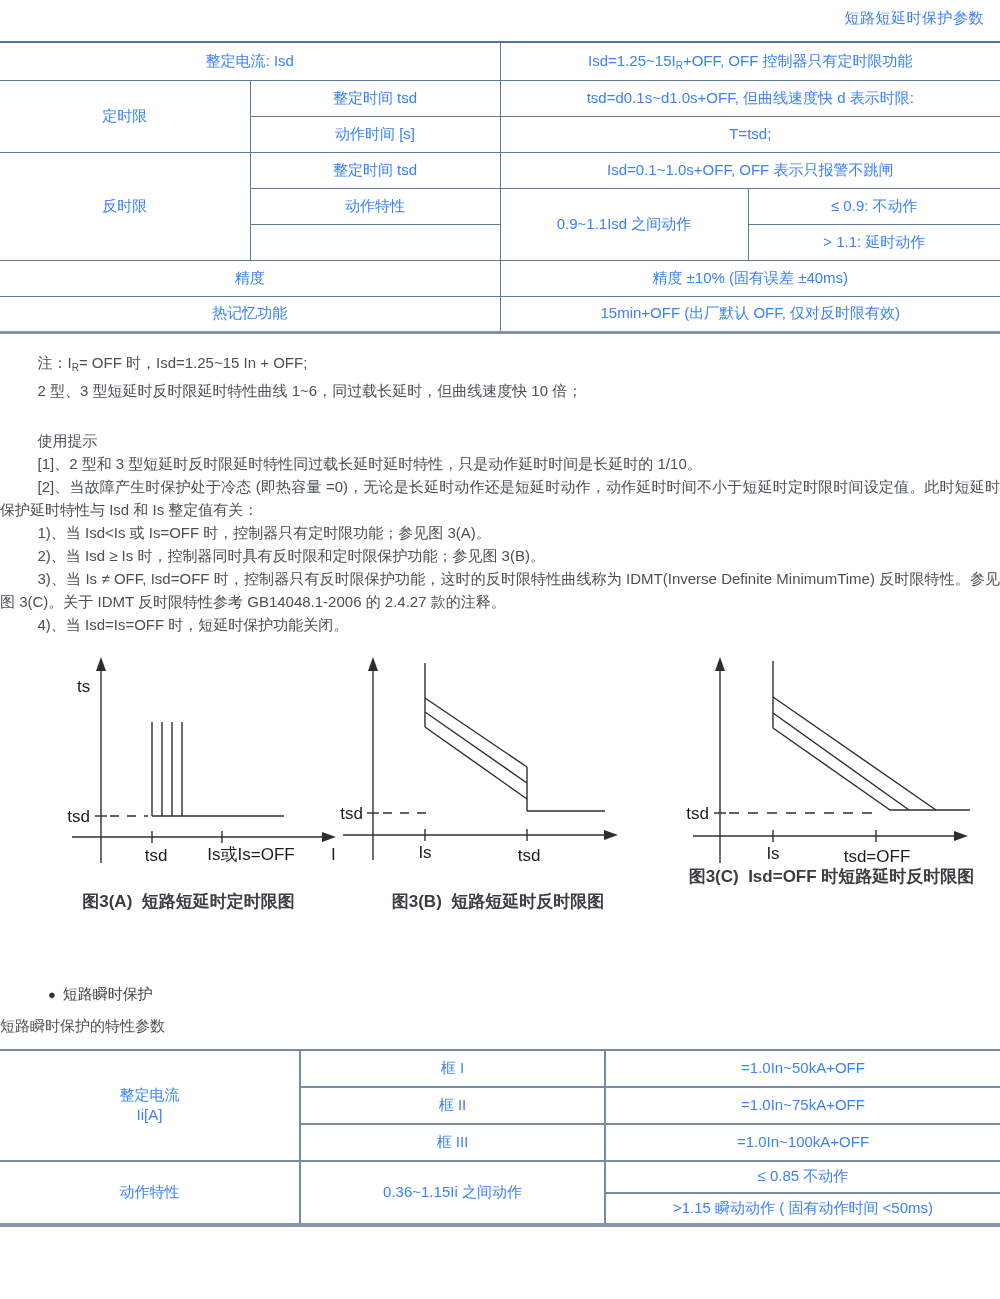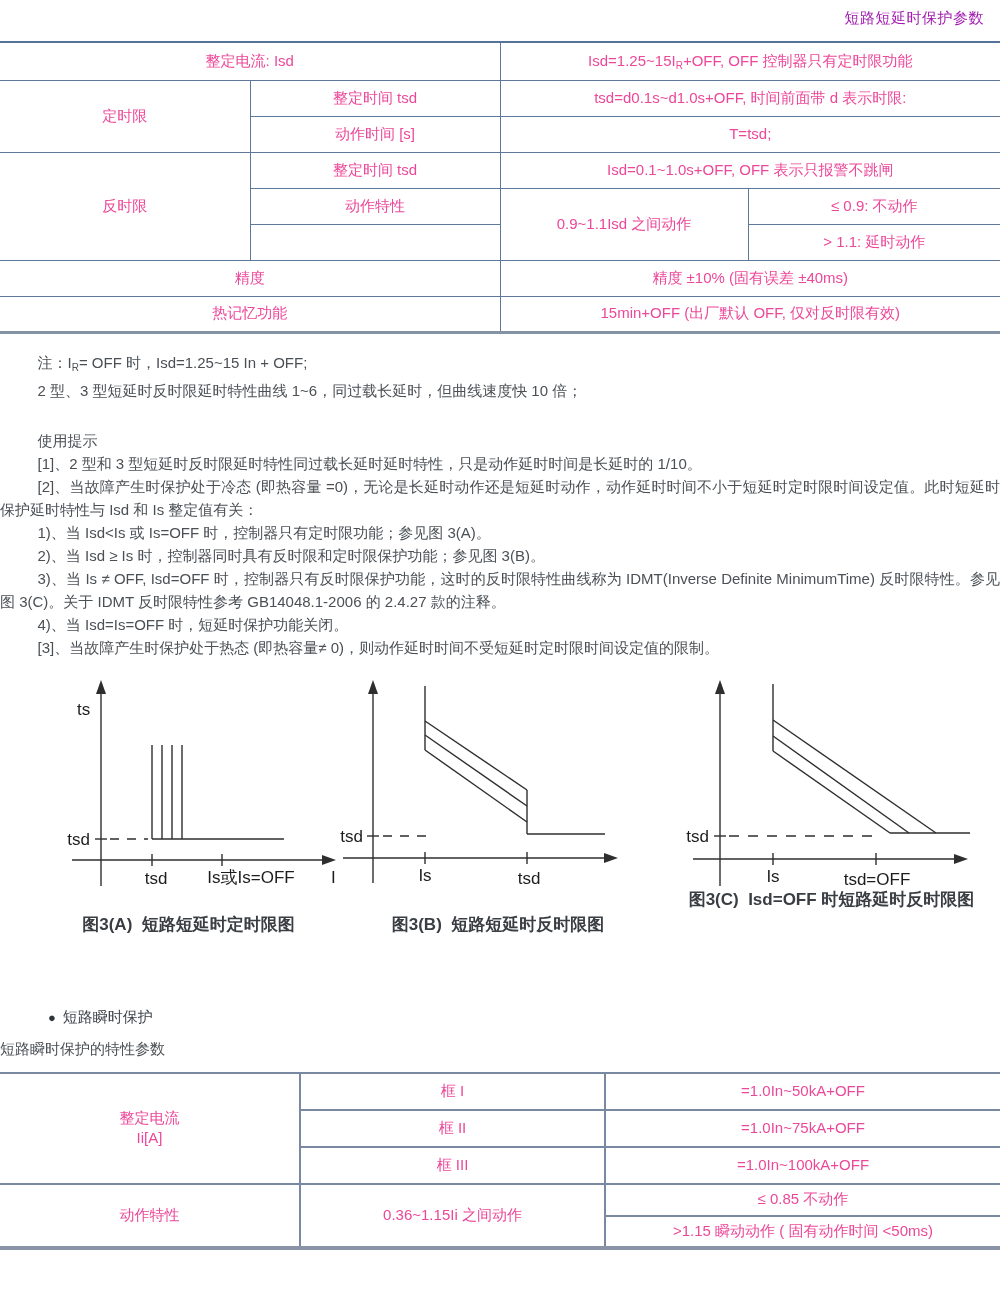--- a/index.html
+++ b/index.html
@@ -5,27 +5,27 @@
   * { box-sizing: border-box; }
   html, body { margin: 0; padding: 0; background: #ffffff; }
   .page {
     width: 1000px; height: 1299px; margin: 0 auto; background: #fff;
     font-family: "Liberation Sans", "DejaVu Sans", sans-serif;
     color: #4b5055; font-size: 15px; overflow: hidden;
   }
   
   .doc-header {
     padding: 9px 16px 0 0; text-align: right;
-    font-size: 15px; color: #a21caf; letter-spacing: .5px;
+    font-size: 15px; color: #3b82f6; letter-spacing: .5px;
   }
   
   table { border-collapse: collapse; width: 1000px; table-layout: fixed; }
   td {
     border: 1px solid #5d7898; text-align: center; vertical-align: middle;
-    padding: 2px 6px; color: #ec4899; font-size: 15px; line-height: 1.35;
+    padding: 2px 6px; color: #3b82f6; font-size: 15px; line-height: 1.35;
   }
   td:first-child { border-left: none; }
   td:last-child { border-right: none; }
   .t1 { margin-top: 13px; border-top: 2px solid #56719a; border-bottom: 3px solid #8492a6; }
   .t1 td { height: 36px; }
   .t1 tr:first-child td { height: 38px; }
   .t2 { margin-top: 10px; border-top: 2px solid #7a89a2; border-bottom: 4px solid #8a94a6; }
   .t2 td { border-width: 2px; border-color: #7a89a2; height: 37px; }
   .t2 td:first-child { border-left: none; }
   .t2 td:last-child { border-right: none; }
@@ -74,21 +74,21 @@
         <col style="width:252px">
       </colgroup>
     <tbody>
         <tr>
       <td colspan="2">整定电流: Isd</td>
       <td colspan="2"><span>Isd=1.25~15I</span><sub class="r">R</sub><span>+OFF, OFF 控制器只有定时限功能</span></td>
     </tr>
     <tr>
       <td rowspan="2">定时限</td>
       <td>整定时间 tsd</td>
-      <td colspan="2">tsd=d0.1s~d1.0s+OFF, 时间前面带 d 表示时限:</td>
+      <td colspan="2">tsd=d0.1s~d1.0s+OFF, 但曲线速度快 d 表示时限:</td>
     </tr>
     <tr>
       <td>动作时间 [s]</td>
       <td colspan="2">T=tsd;</td>
     </tr>
     <tr>
       <td rowspan="3">反时限</td>
       <td>整定时间 tsd</td>
       <td colspan="2">Isd=0.1~1.0s+OFF, OFF 表示只报警不跳闸</td>
     </tr>
@@ -115,21 +115,20 @@
   <div class="notes">
     <p><span>注：I</span><sub class="r">R</sub><span>= OFF 时，Isd=1.25~15 In + OFF;</span></p>
     <p>2 型、3 型短延时反时限延时特性曲线 1~6，同过载长延时，但曲线速度快 10 倍；</p>
     <p class="gap-above">使用提示</p>
     <p>[1]、2 型和 3 型短延时反时限延时特性同过载长延时延时特性，只是动作延时时间是长延时的 1/10。</p>
     <p>[2]、当故障产生时保护处于冷态 (即热容量 =0)，无论是长延时动作还是短延时动作，动作延时时间不小于短延时定时限时间设定值。此时短延时保护延时特性与 Isd 和 Is 整定值有关：</p>
     <p>1)、当 Isd&lt;Is 或 Is=OFF 时，控制器只有定时限功能；参见图 3(A)。</p>
     <p>2)、当 Isd ≥ Is 时，控制器同时具有反时限和定时限保护功能；参见图 3(B)。</p>
     <p>3)、当 Is ≠ OFF, Isd=OFF 时，控制器只有反时限保护功能，这时的反时限特性曲线称为 IDMT(Inverse Definite MinimumTime) 反时限特性。参见图 3(C)。关于 IDMT 反时限特性参考 GB14048.1-2006 的 2.4.27 款的注释。</p>
     <p>4)、当 Isd=Is=OFF 时，短延时保护功能关闭。</p>
-    <p>[3]、当故障产生时保护处于热态 (即热容量≠ 0)，则动作延时时间不受短延时定时限时间设定值的限制。</p>
   </div>
 
   <div class="figures">
 
     <div class="fig fig-a">
       <svg width="333" height="228" viewBox="0 0 333 228">
         <g stroke="#2e2e2e" stroke-width="1.4" fill="none">
           <line x1="57" y1="20" x2="57" y2="218"></line>
           <line x1="28" y1="192" x2="282" y2="192"></line>
           <line x1="51" y1="171" x2="63" y2="171"></line>

